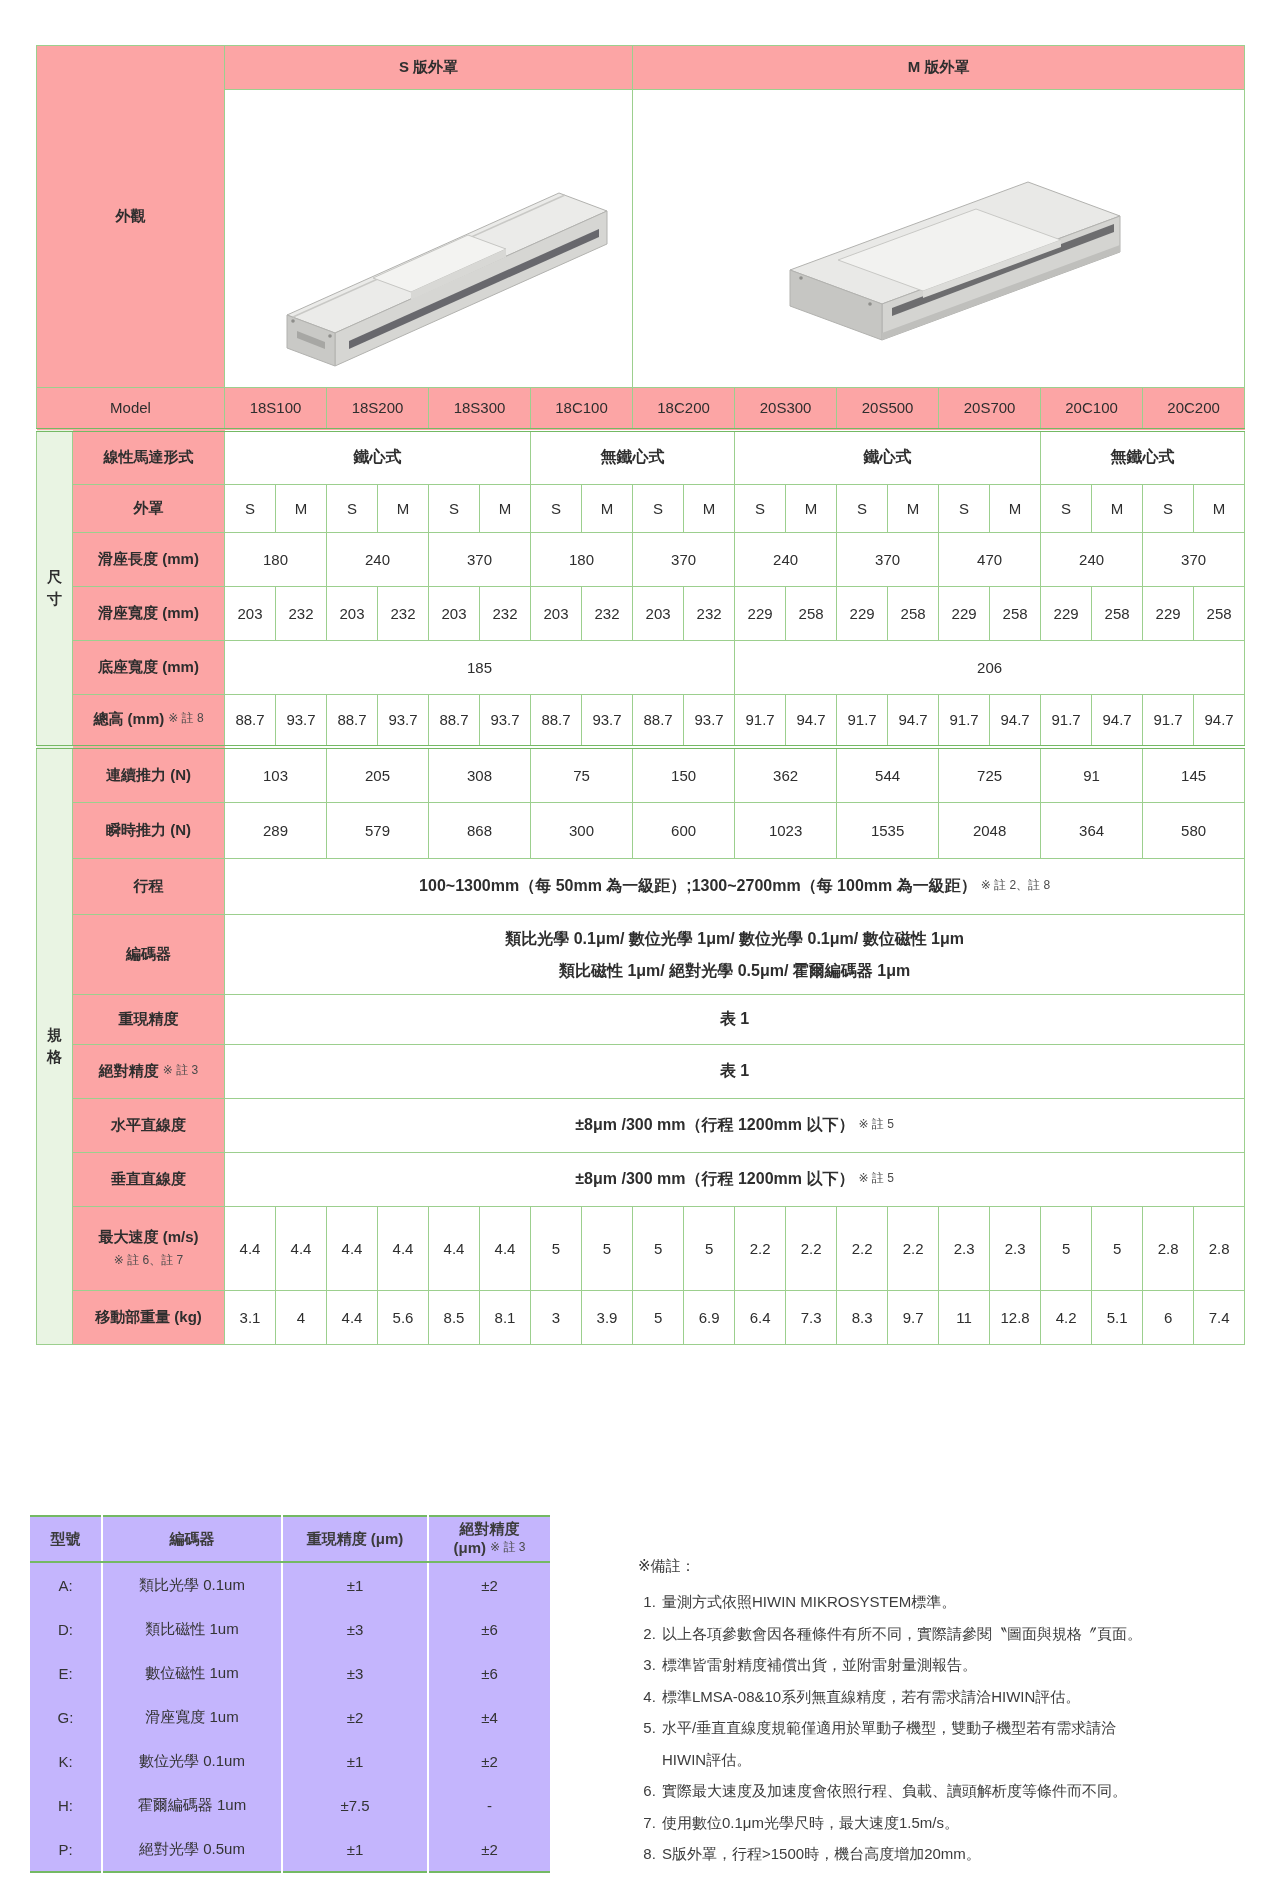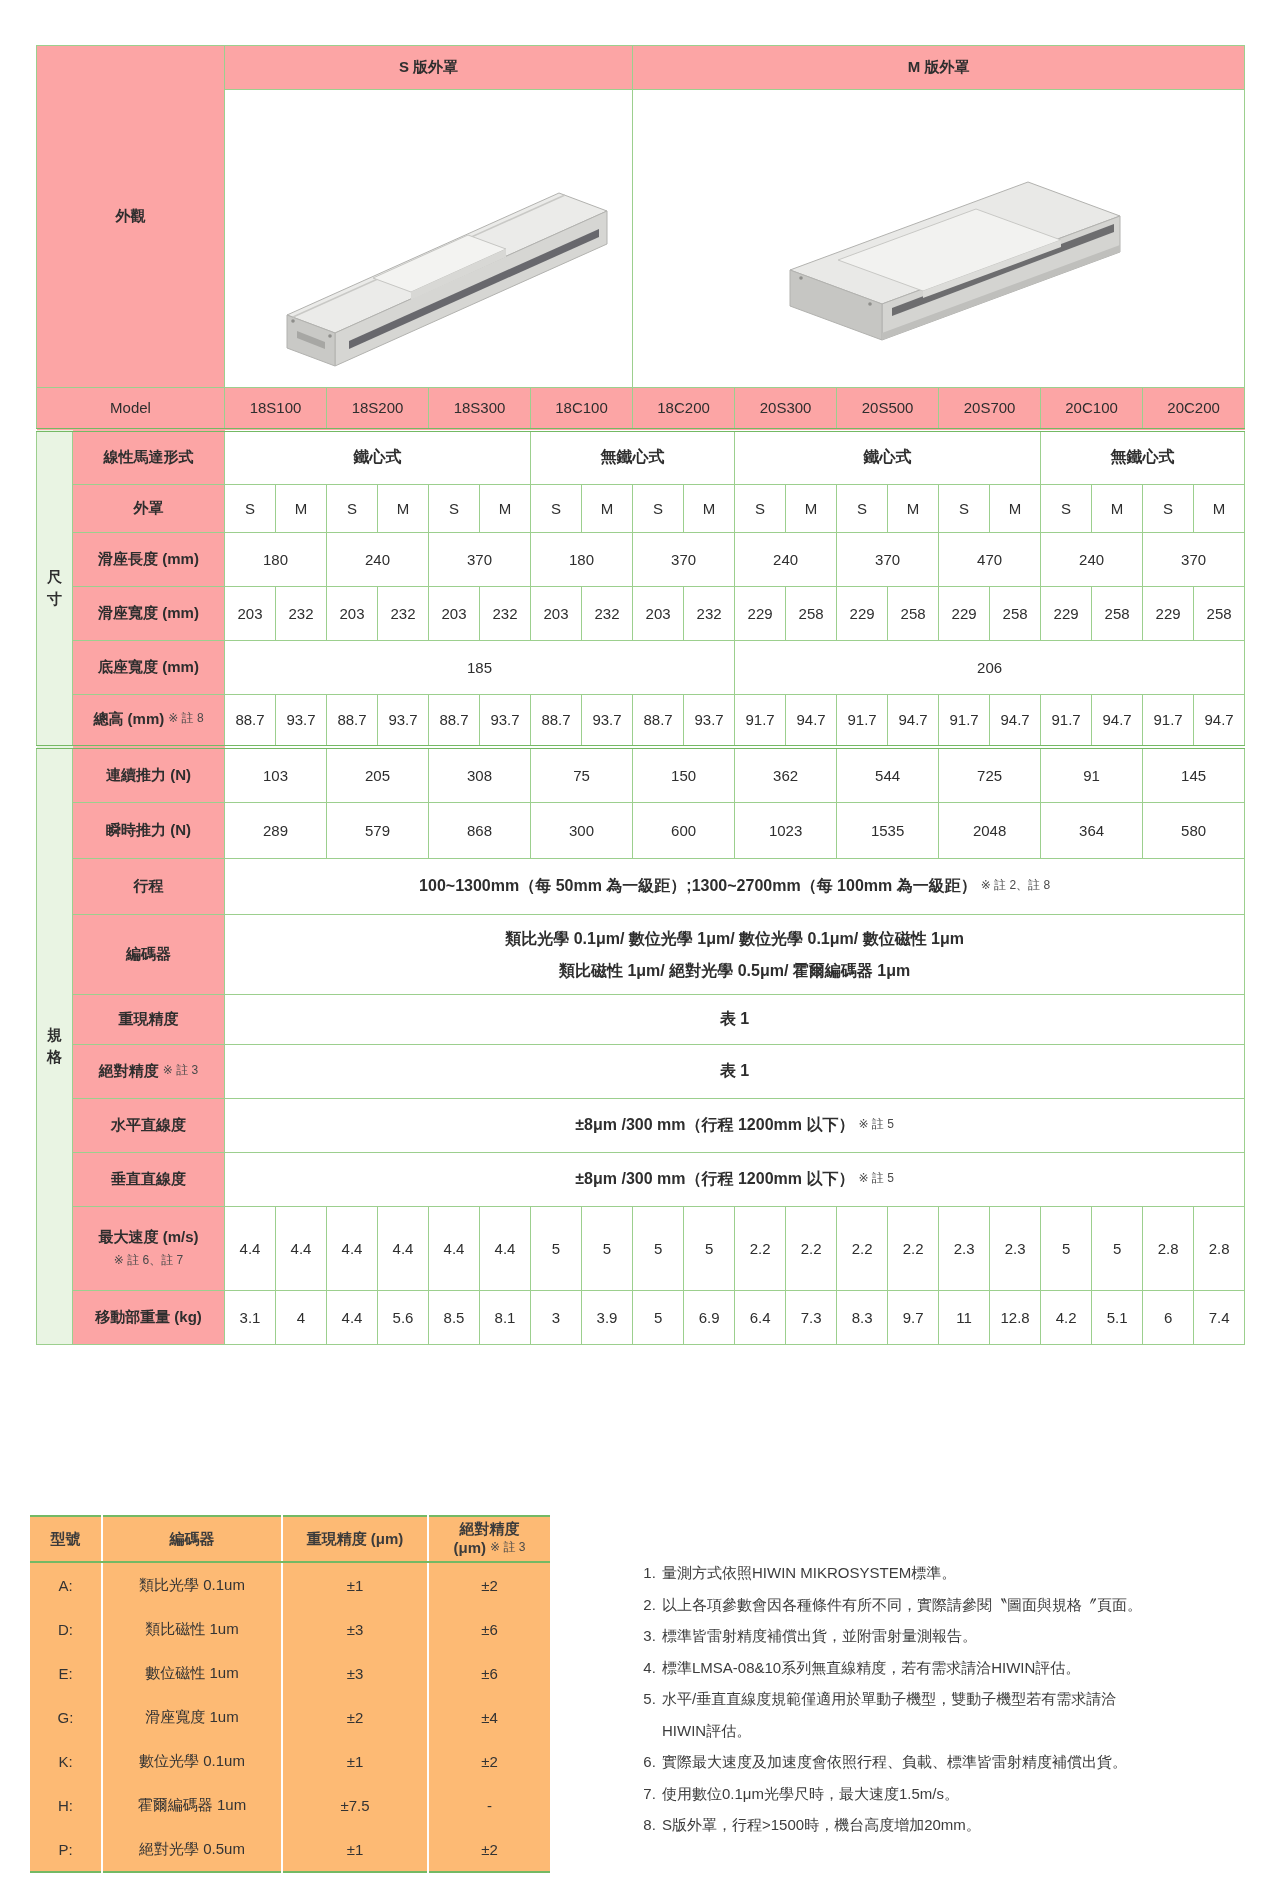--- a/index.html
+++ b/index.html
@@ -45,21 +45,21 @@
   .r-moving_weight td{height:54px;border-bottom:4px double #74b964;}
   tr.sec > td{border-top:4px double #74b964;}
   .r-motor_type .val,.r-stroke .val,.r-encoder .val,.r-repeatability .val,
   .r-abs_accuracy .val,.r-horizontal_straightness .val,
   .r-vertical_straightness .val{font-weight:600;font-size:16px;}
   .vline{line-height:1.95;}
 
   
   .bottom{display:flex;align-items:flex-start;margin:170px 0 0 -6px;}
   table.enc{border-collapse:collapse;table-layout:fixed;width:520px;
-            background:#fdba74;border-top:2px solid #74b964;border-bottom:2px solid #74b964;}
+            background:#c4b5fd;border-top:2px solid #74b964;border-bottom:2px solid #74b964;}
   table.enc th{height:44px;font-weight:600;font-size:15px;border-bottom:2px solid #74b964;
                color:#3b3b3b;padding:0;}
   table.enc td{height:42px;font-size:15px;text-align:center;vertical-align:middle;color:#333;}
   table.enc th+th,table.enc td+td{border-left:2px solid #fff;}
   .notes{margin-left:88px;padding-top:42px;width:640px;font-size:15px;color:#3c3c3c;}
   .notes-title{margin:0 0 10px;}
   .notes ol{margin:0;padding-left:22px;line-height:2.1;white-space:pre-line;}
   .notes li{padding-left:2px;}
 </style>
 </head>
@@ -382,18 +382,19 @@
           <tr class="enc-row">
             <td>P:</td>
             <td>絕對光學 0.5um</td>
             <td>±1</td>
             <td>±2</td>
           </tr>
         </tbody>
     </table>
 
     <div class="notes">
+      <p class="notes-title">※備註：</p>
       <ol id="notes-list"><li class="note-item">量測方式依照HIWIN MIKROSYSTEM標準。</li><li class="note-item">以上各項參數會因各種條件有所不同，實際請參閱〝圖面與規格〞頁面。</li><li class="note-item">標準皆雷射精度補償出貨，並附雷射量測報告。</li><li class="note-item">標準LMSA-08&amp;10系列無直線精度，若有需求請洽HIWIN評估。</li><li class="note-item">水平/垂直直線度規範僅適用於單動子機型，雙動子機型若有需求請洽
-HIWIN評估。</li><li class="note-item">實際最大速度及加速度會依照行程、負載、標準皆雷射精度補償出貨。</li><li class="note-item">使用數位0.1μm光學尺時，最大速度1.5m/s。</li><li class="note-item">S版外罩，行程&gt;1500時，機台高度增加20mm。</li></ol>
+HIWIN評估。</li><li class="note-item">實際最大速度及加速度會依照行程、負載、讀頭解析度等條件而不同。</li><li class="note-item">使用數位0.1μm光學尺時，最大速度1.5m/s。</li><li class="note-item">S版外罩，行程&gt;1500時，機台高度增加20mm。</li></ol>
     </div>
 
   </div>
 </div>
 
 </body></html>

